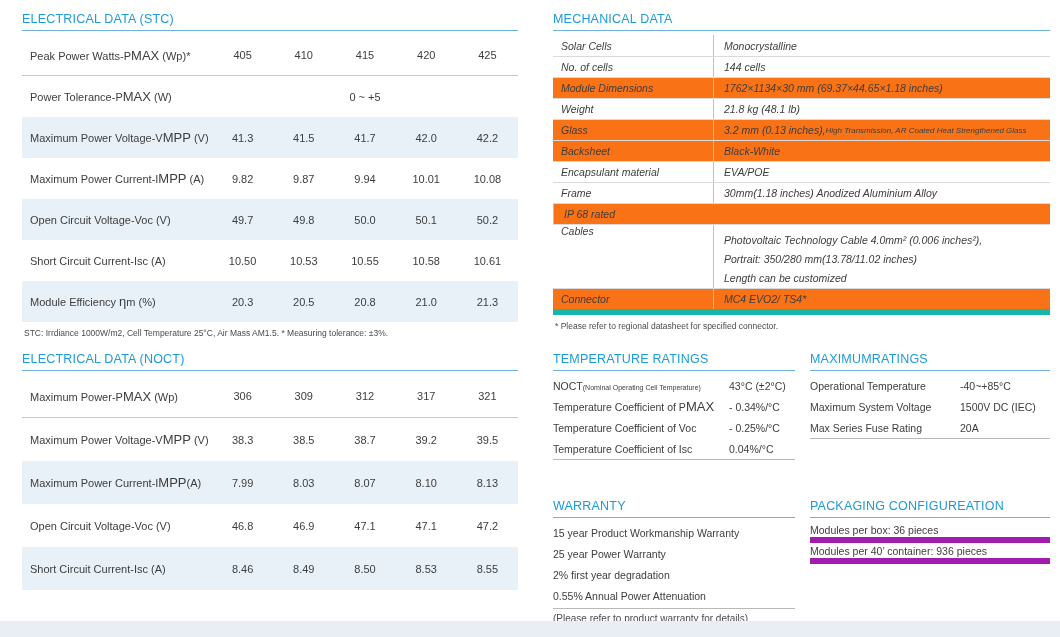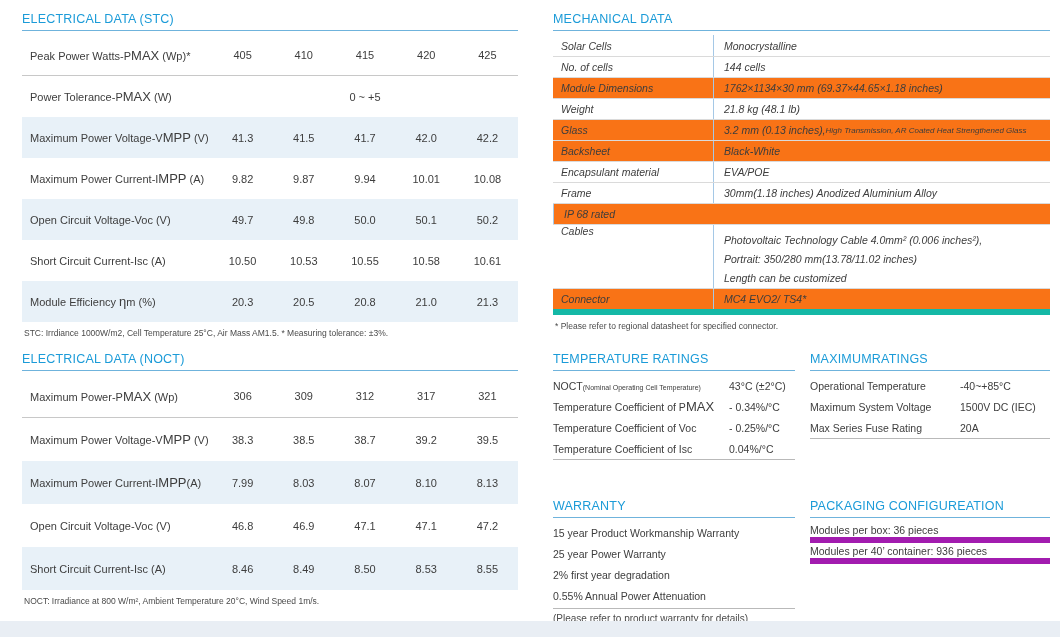--- a/index.html
+++ b/index.html
@@ -160,21 +160,20 @@
         </div>
         <div class="erow shaded">
           <div class="elabel"><span>Short Circuit Current-Isc (A)</span></div>
           <div class="eval">8.46</div>
           <div class="eval">8.49</div>
           <div class="eval">8.50</div>
           <div class="eval">8.53</div>
           <div class="eval">8.55</div>
         </div>
       </div>
-      <div class="footnote">NOCT: Irradiance at 800 W/m², Ambient Temperature 20°C, Wind Speed 1m/s.</div>
     </div>
   </div>
 
   <div class="col-right">
 
     <div>
       <div class="sec-title">MECHANICAL DATA</div>
       <div class="sec-underline"></div>
       <div class="mtable">
         <div class="mrow">

